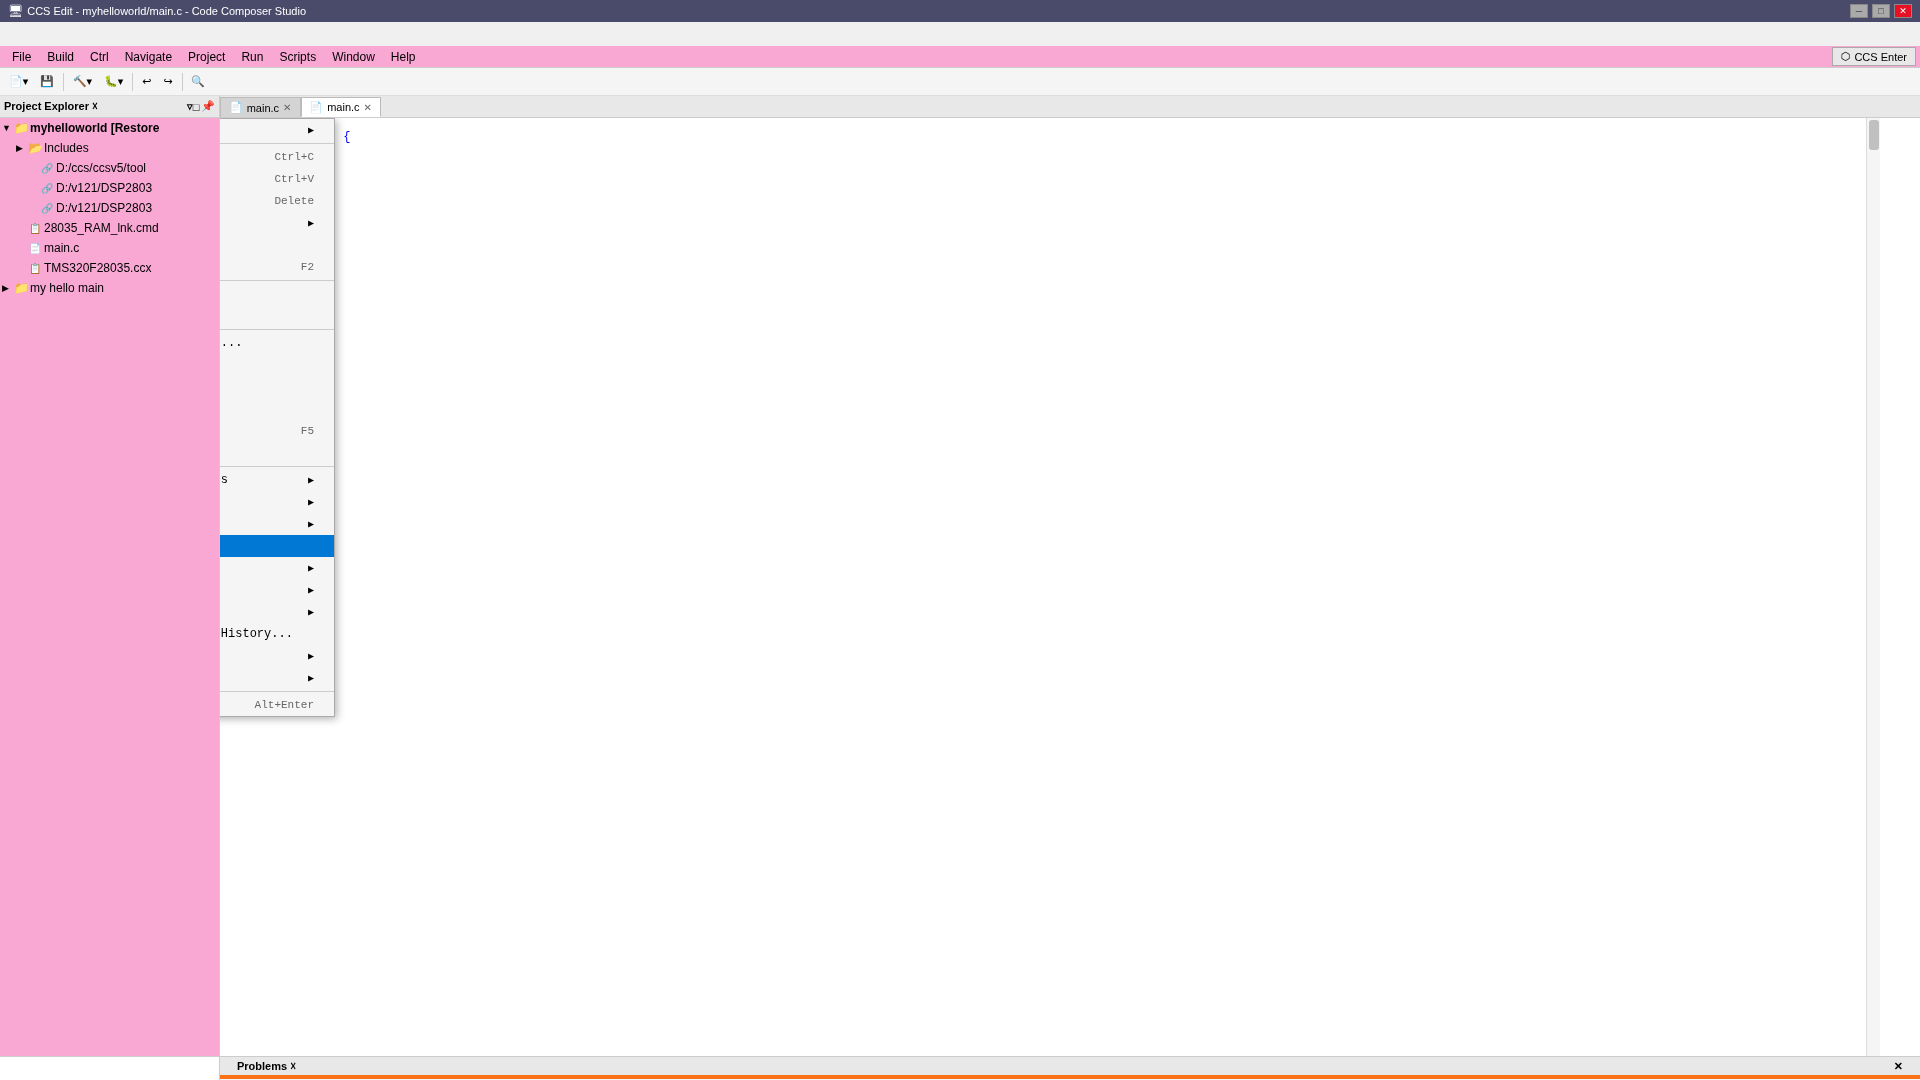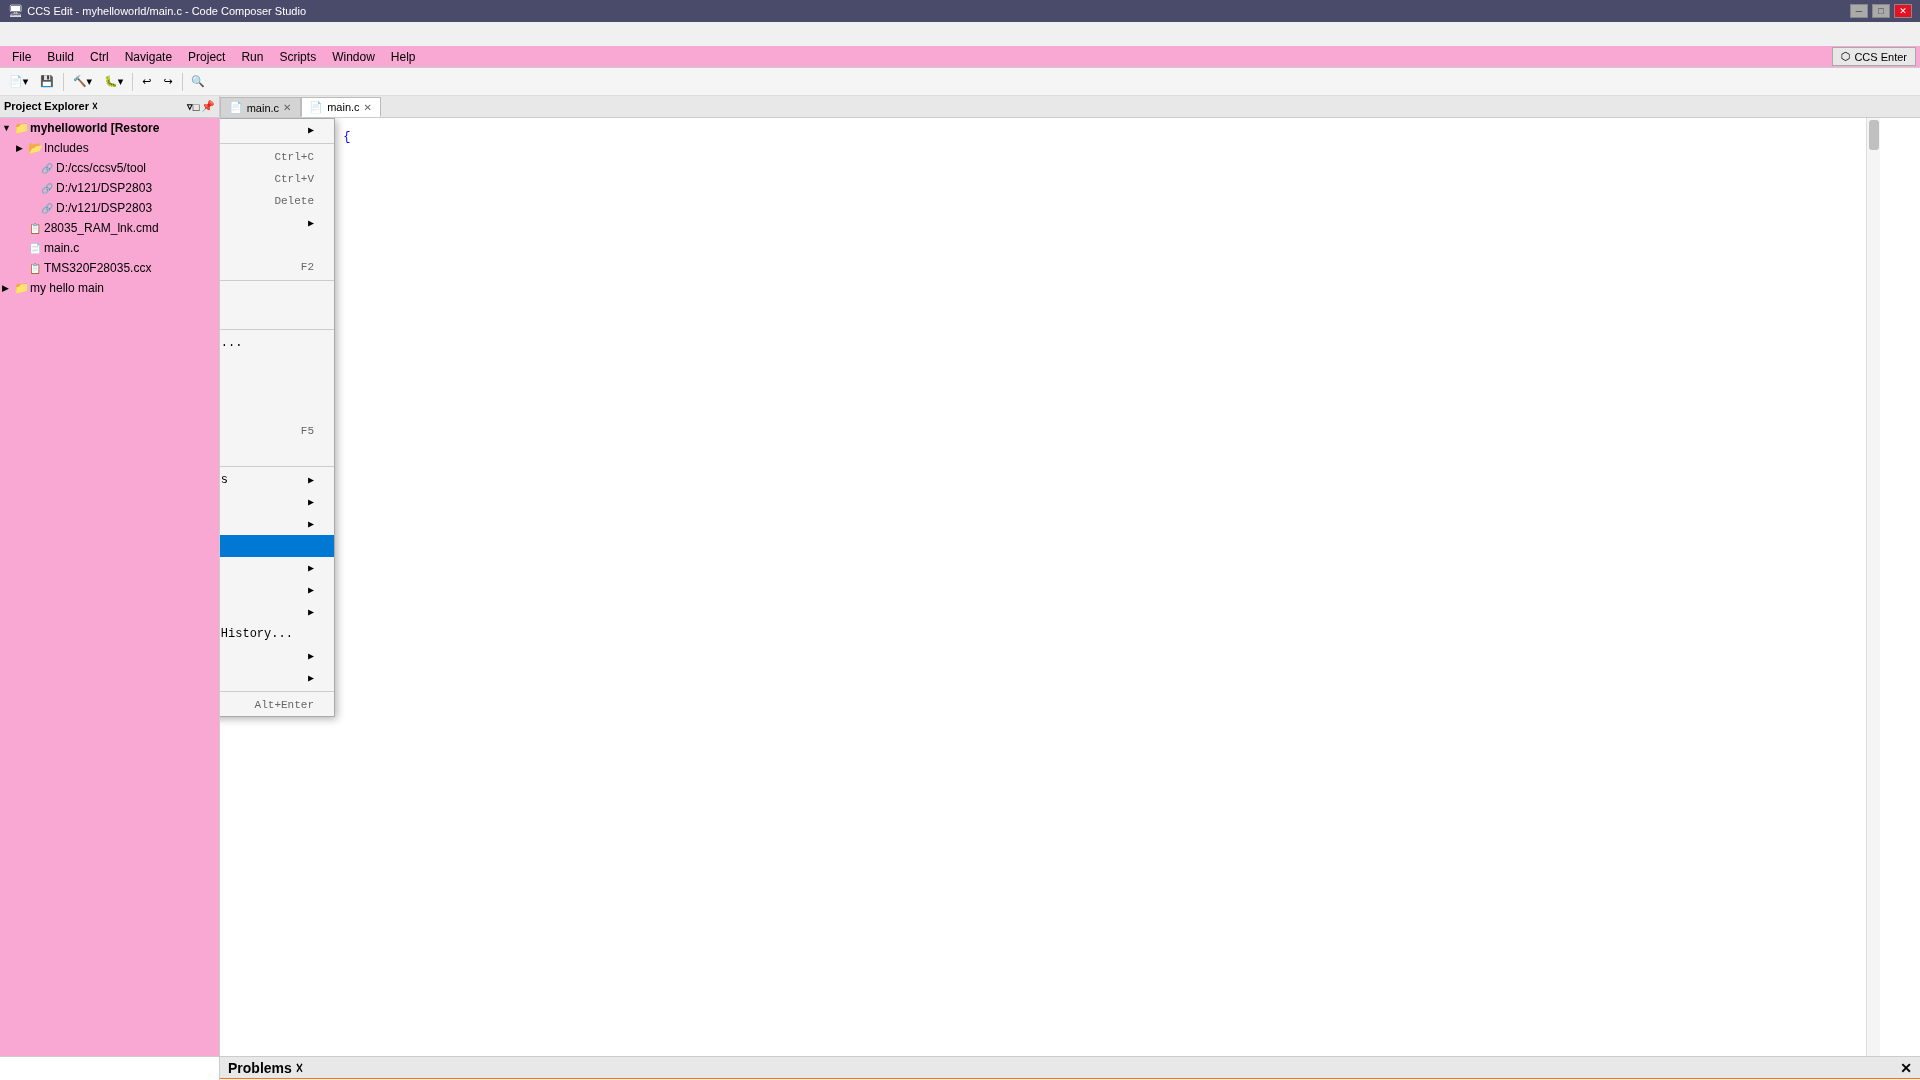--- a/index.html
+++ b/index.html
@@ -204,25 +204,25 @@
     }
     #problems-panel {
       flex: 1;
       display: flex;
       flex-direction: column;
       background: #fff;
     }
     #problems-header {
       height: 22px;
       background: #e8e8e8;
-      border-bottom: 1px solid #f97316;
-      display: flex;
-      align-items: center;
-      padding: 0 8px;
-      font-size: 14px;
+      border-bottom: 4px solid #f97316;
+      display: flex;
+      align-items: center;
+      padding: 0 17px;
+      font-size: 11px;
       font-weight: bold;
     }
     #problems-toolbar {
       height: 22px;
       background: #f5f5f5;
       border-bottom: 1px solid #ddd;
       display: flex;
       padding: 0 4px;
       font-size: 11px;
     }

